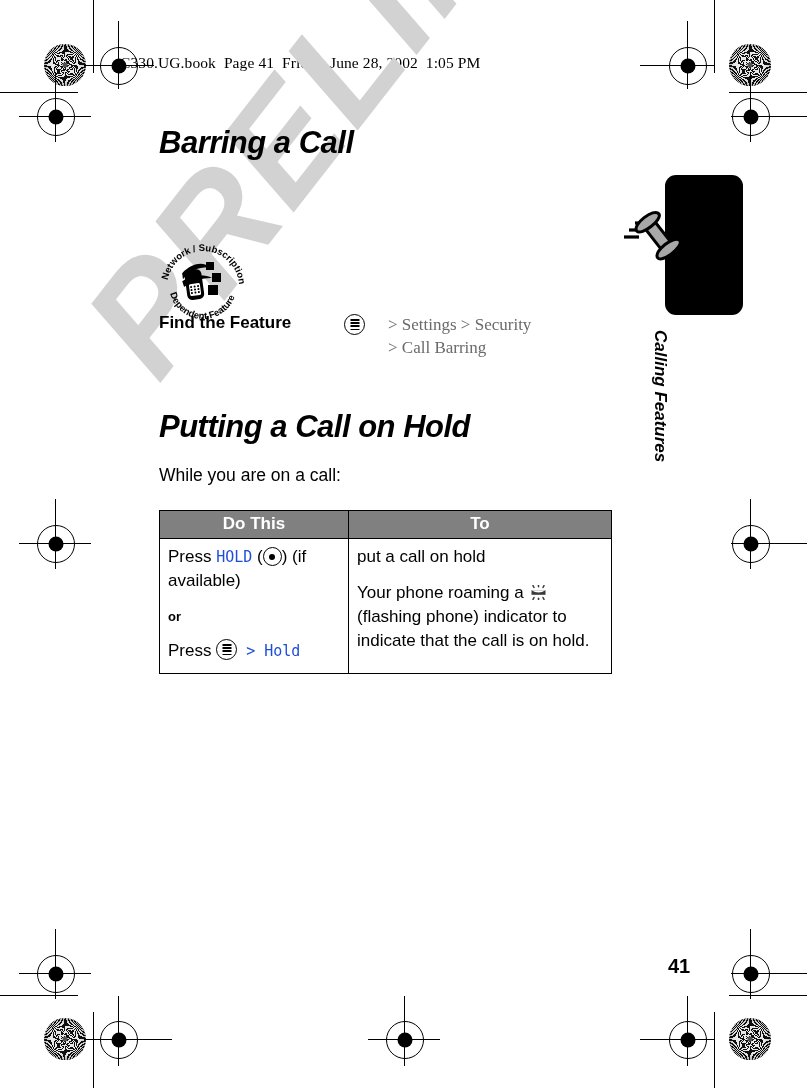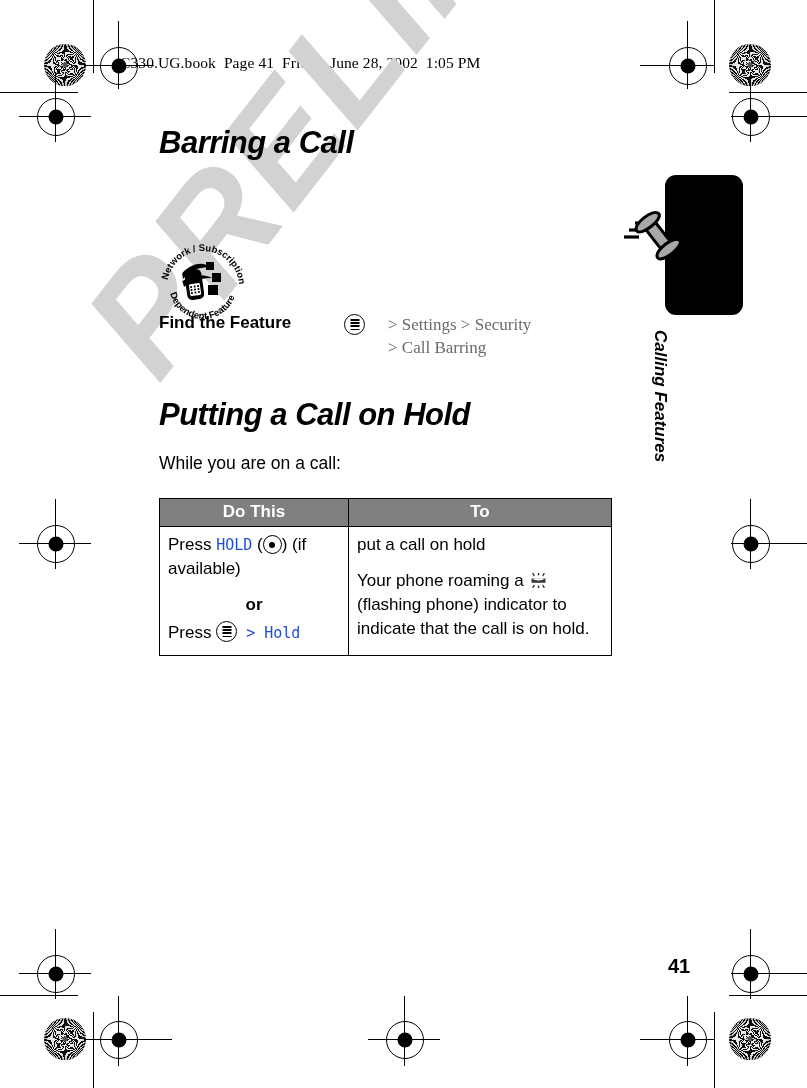--- a/index.html
+++ b/index.html
@@ -237,24 +237,23 @@
   }
   table.proc col.c1 { width: 189px; }
   table.proc col.c2 { width: 263px; }
 
   .mono {
     font-family: "DejaVu Sans Mono", monospace;
     font-size: 15px;
     color: #1d4ed8;
   }
   .cell-or {
-    text-align: center;
-    font-weight: bold;
-    font-size: 17px;
-    margin: 4px 0 4px 0;
+    font-weight: bold;
+    font-size: 13px;
+    margin: 4px 0 10px 0;
   }
   .cell-p { margin: 0 0 12px 0; }
   .cell-p:last-child { margin-bottom: 0; }
 
   
   .ind-phone {
     display: inline-block;
     width: 19px;
     height: 15px;
     position: relative;
@@ -434,21 +433,21 @@
     <div class="find-label">Find the Feature</div>
     <div class="find-key">
       <span class="key-menu"><i></i><i></i><i></i><i></i></span>
     </div>
     <div>
       <div class="find-path">&gt; Settings &gt; Security</div>
       <div class="find-path">&gt; Call Barring</div>
     </div>
   </div>
 
-  <h1 class="sec-title second" style="margin-top:38px;">Putting a Call on Hold</h1>
+  <h1 class="sec-title second" style="margin-top:50px;">Putting a Call on Hold</h1>
 
   <div class="sub-intro">While you are on a call:</div>
 
   <table class="proc">
     <colgroup>
         <col class="c1">
         <col class="c2">
       </colgroup>
     <thead>
       <tr>

